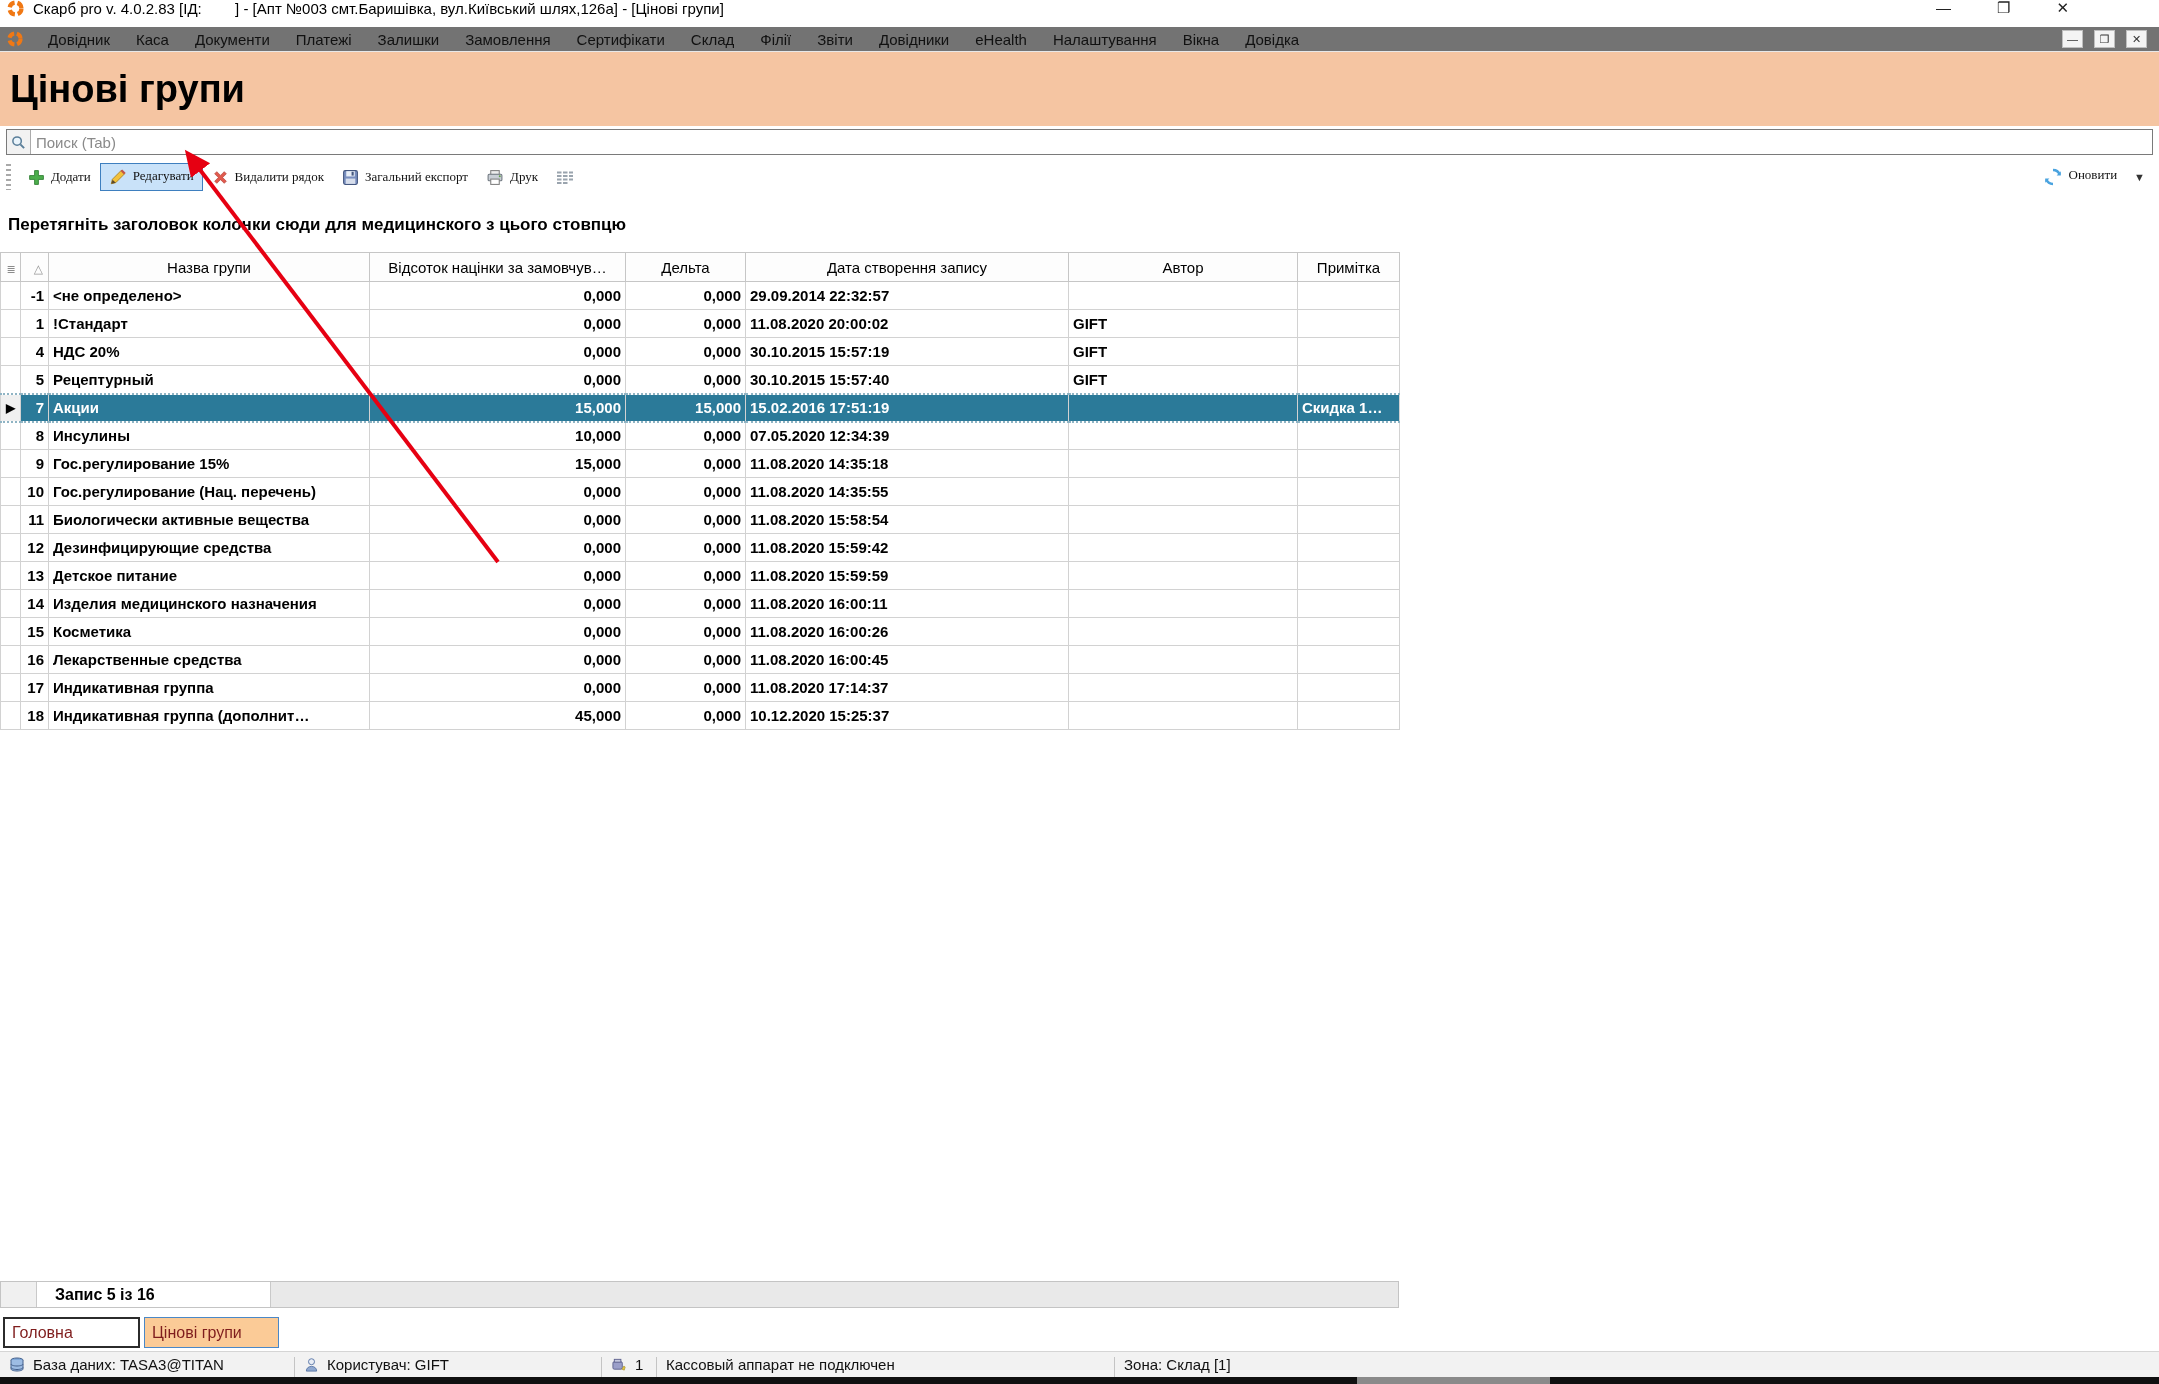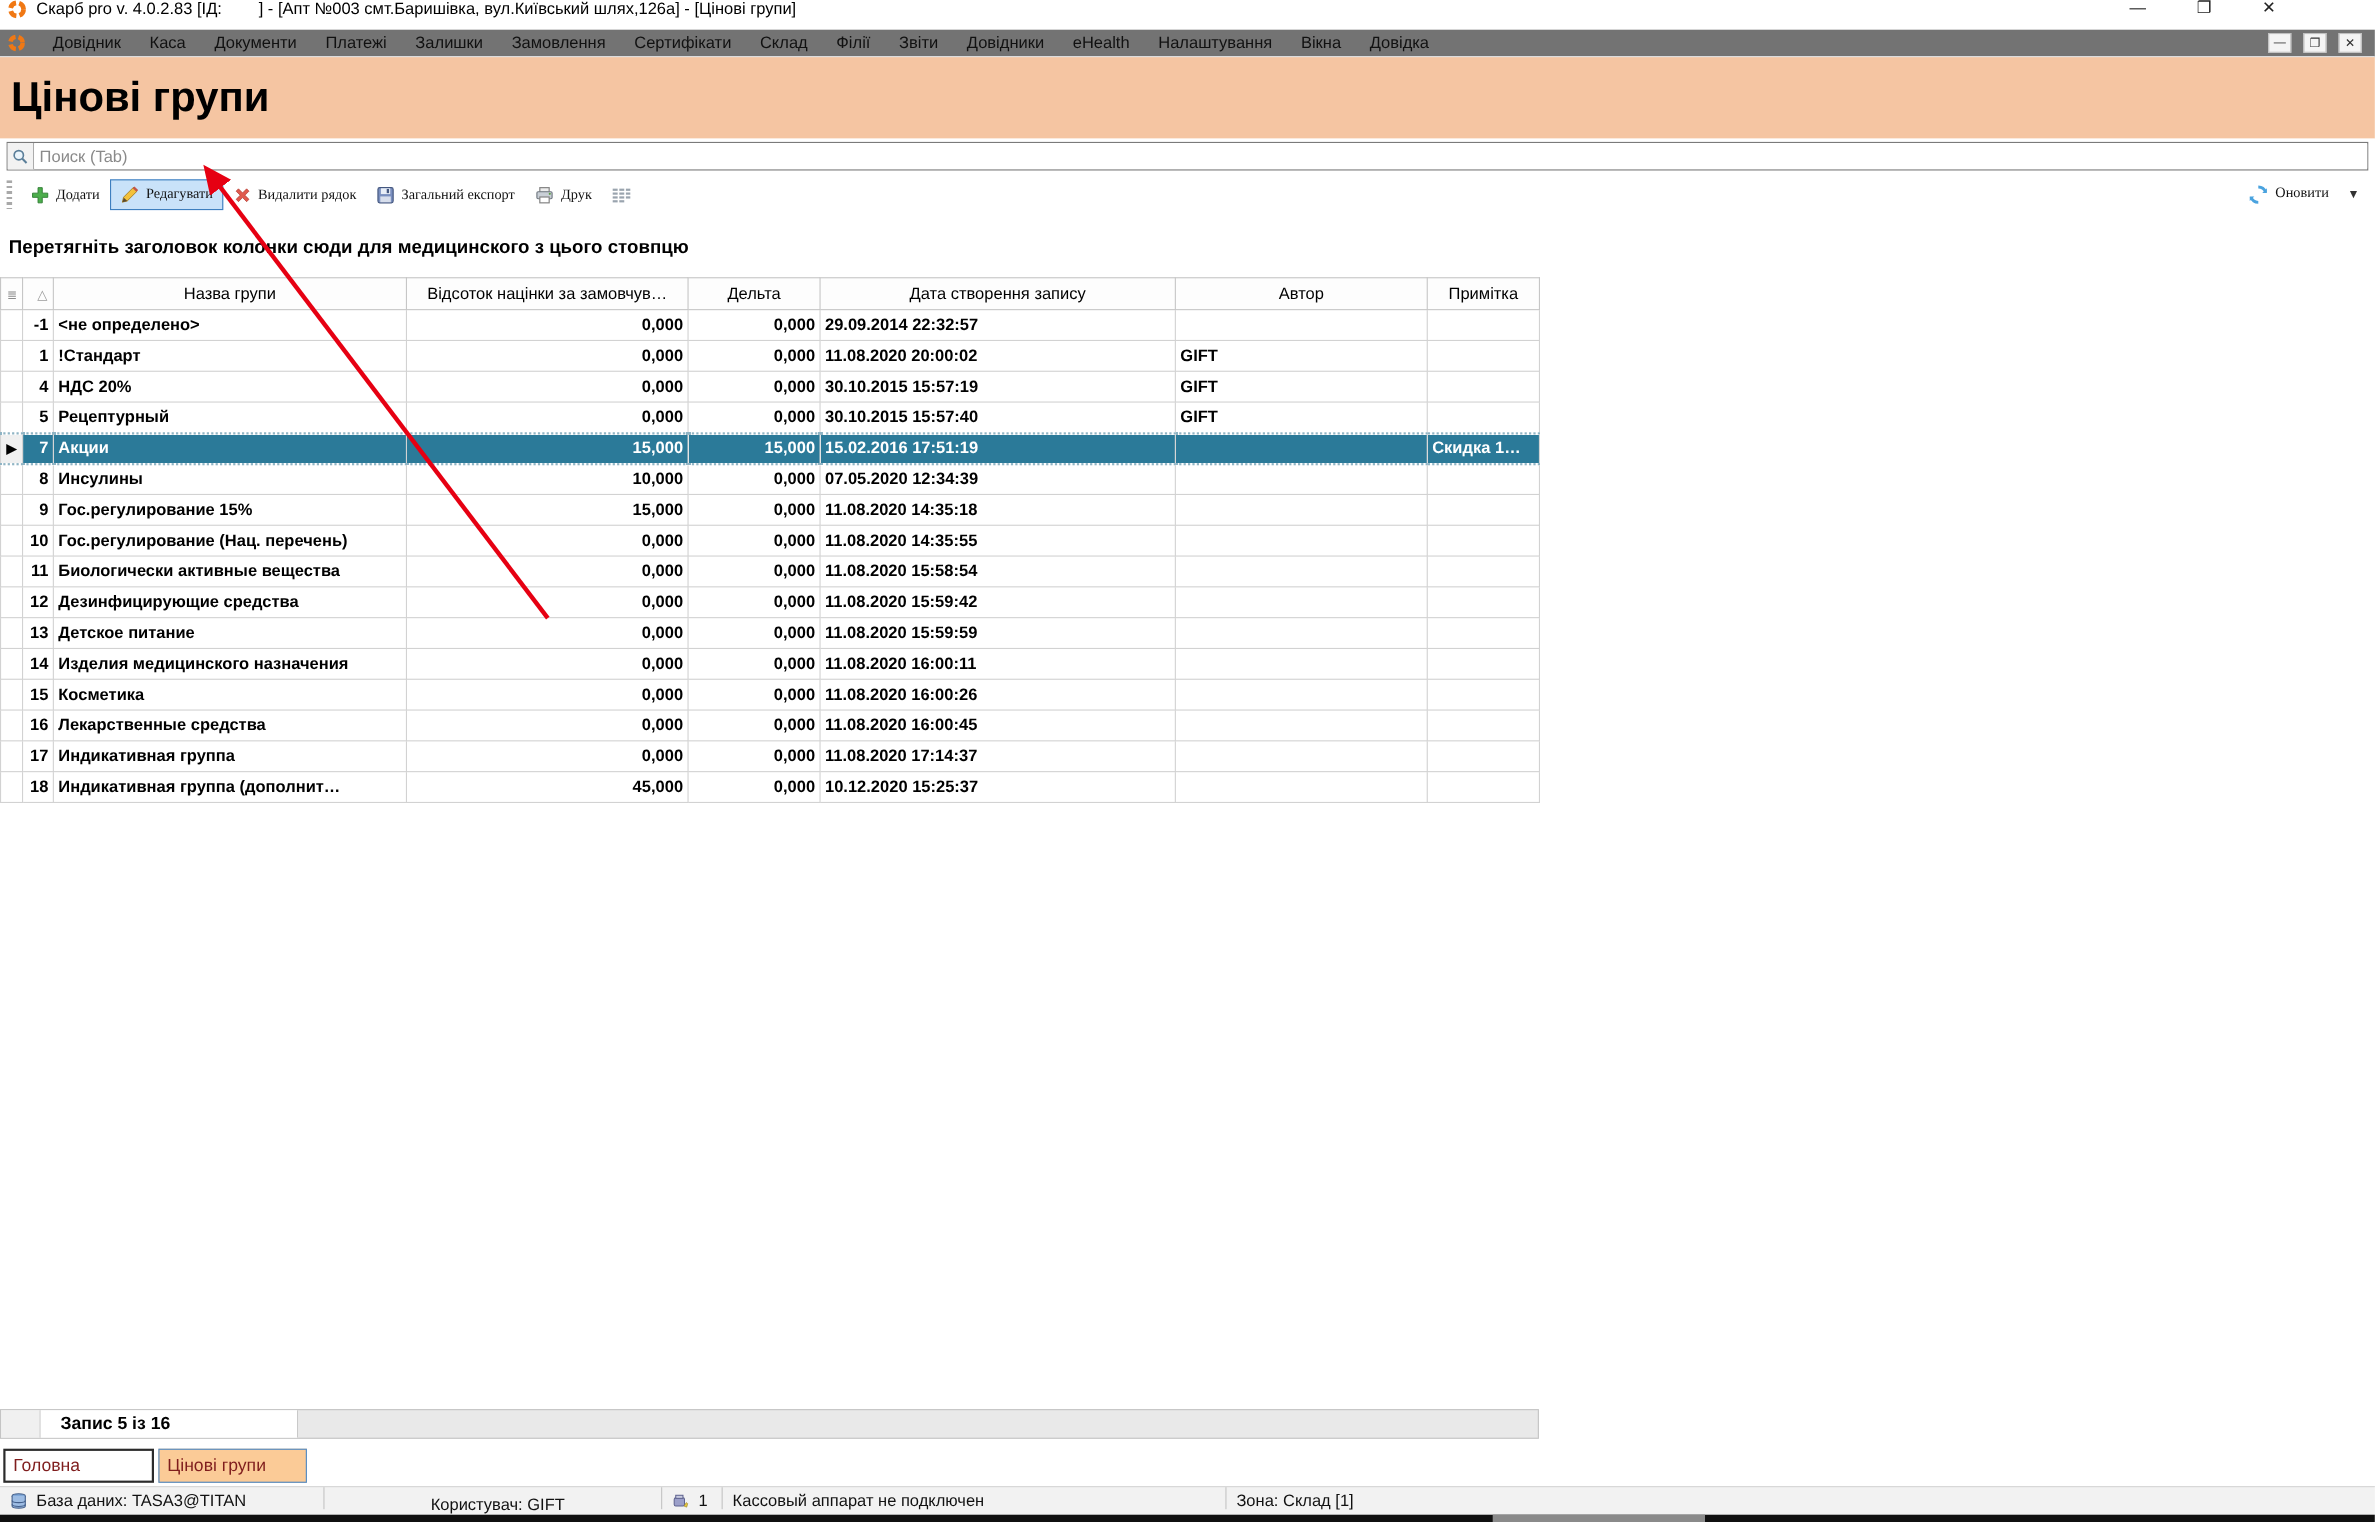--- a/index.html
+++ b/index.html
@@ -65,24 +65,24 @@
   .record-stub { width:36px; border-right:1px solid #C9C9C9; background:#F0F0F0; }
   .record-panel { width:234px; background:#ffffff; border-right:1px solid #C9C9C9; display:flex; align-items:center; padding-left:18px; font-size:16px; font-weight:bold; }
 
   
   .tabs-row { margin:9px 0 3px 3px; height:31px; display:flex; gap:4px; flex:0 0 auto; }
   .tab { height:31px; display:flex; align-items:center; font-size:16px; color:#7f1d1d; }
   .tab.inactive { width:137px; background:#fff; border:2px solid #2B2B2B; padding-left:7px; }
   .tab.active { width:135px; background:#FBCB97; border:1px solid #4A88C7; padding-left:7px; }
 
   
-  .statusbar { height:26px; background:#F2F2F2; border-top:1px solid #D5D5D5; display:flex; align-items:flex-start; font-size:15px; color:#111; flex:0 0 auto; }
+  .statusbar { height:26px; background:#F2F2F2; border-top:1px solid #D5D5D5; display:flex; align-items:flex-end; font-size:15px; color:#111; flex:0 0 auto; }
   .sb-sec { display:flex; align-items:center; gap:8px; height:100%; padding-left:9px; }
   .sb-db { width:294px; }
-  .sb-user { width:306px;flex-direction:column; }
+  .sb-user { width:306px; }
   .sb-cashn { width:54px; }
   .sb-cashtxt { width:457px; }
   .sb-zone { flex:1; }
   .sb-sep { width:1px; height:20px; background:#C4C4C4; flex:0 0 auto; }
 
   .black-strip { height:7px; background:#101010; position:relative; flex:0 0 auto; }
   .black-strip .seg { position:absolute; left:1357px; width:193px; top:0; height:7px; background:#8A8A8A; }
 
   .arrow-overlay { position:absolute; left:0; top:0; width:2159px; height:1384px; pointer-events:none; z-index:50; }
 </style>

